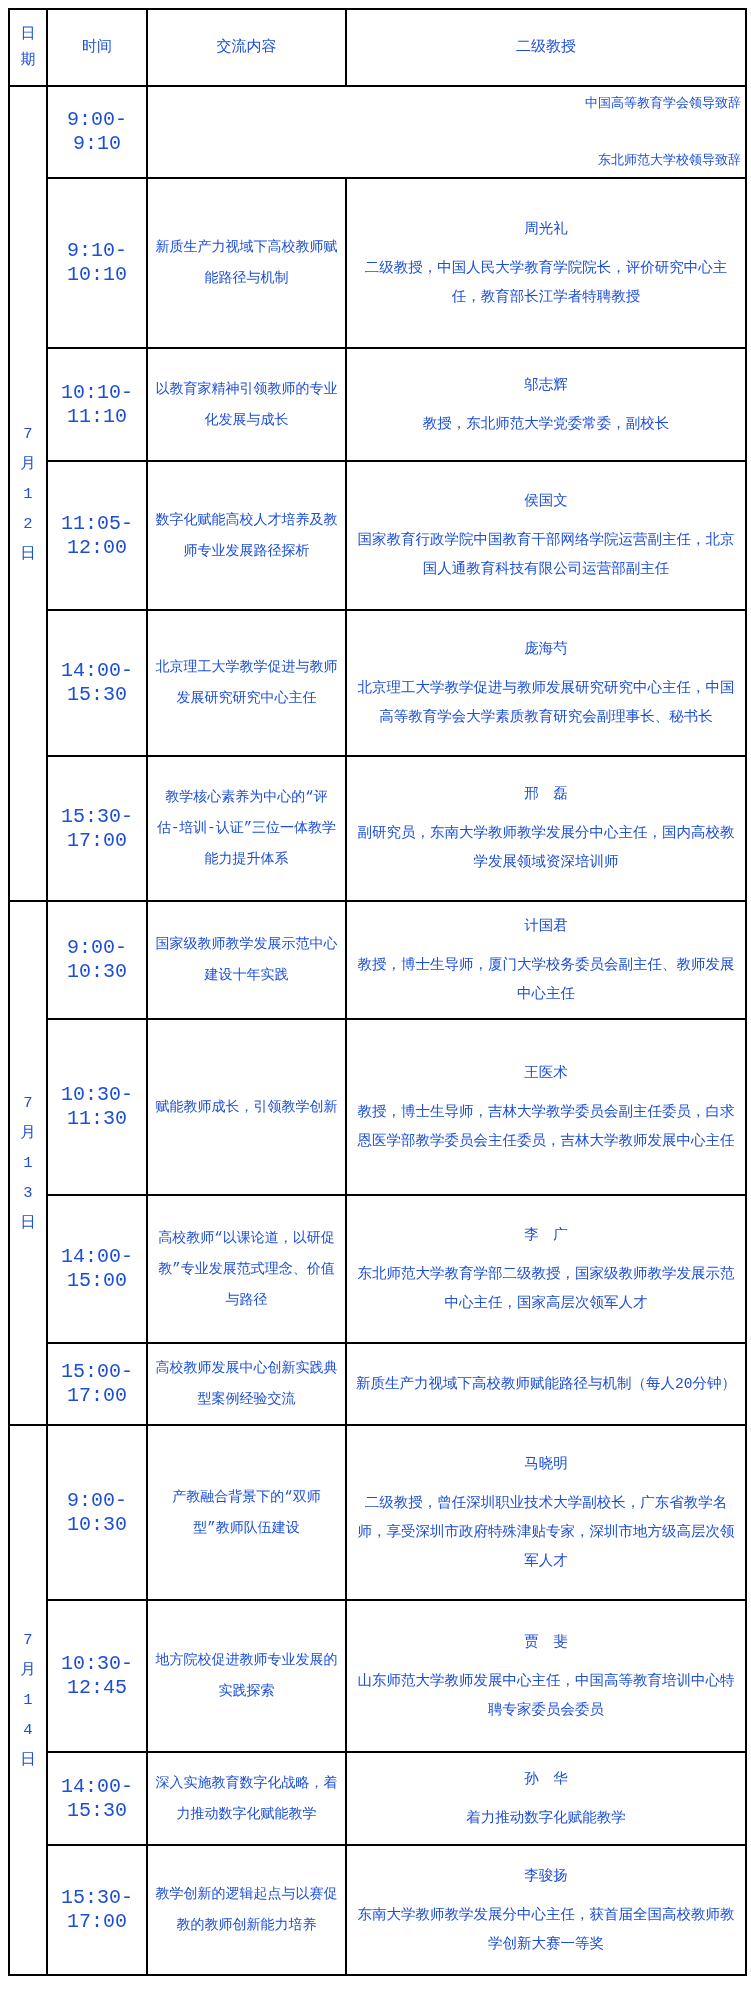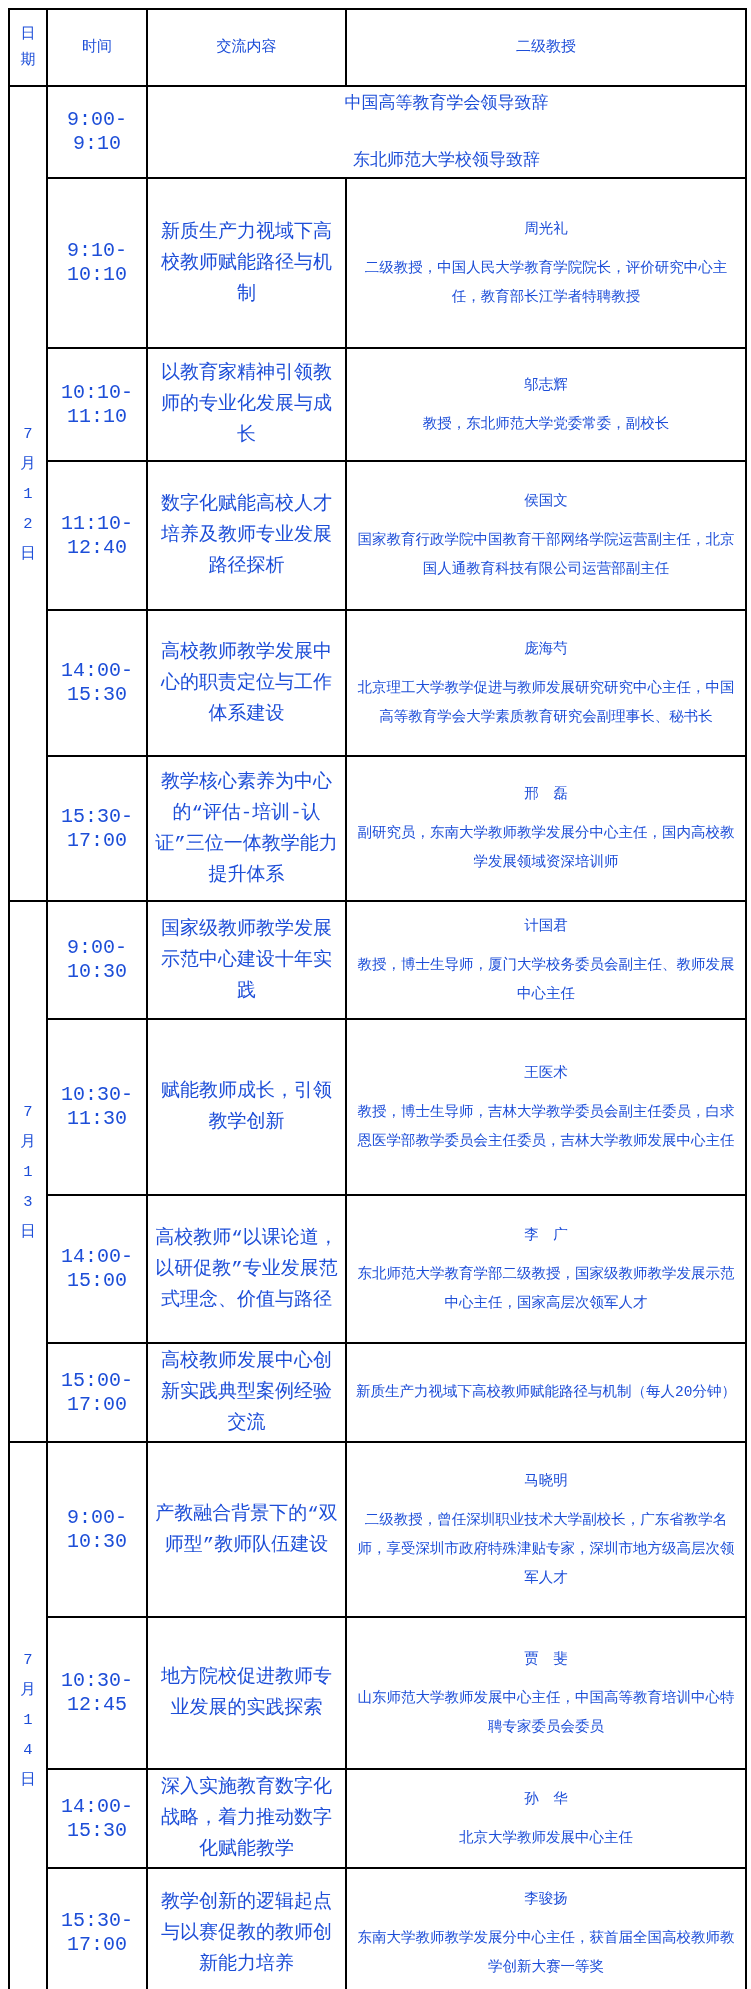--- a/index.html
+++ b/index.html
@@ -44,32 +44,33 @@
   .vdate span {
     display: block;
     font-size: 15.5px;
     line-height: 30px;
   }
   td.time {
     font-size: 20px;
     line-height: 24px;
   }
   td.content {
-    font-size: 19px;
+    font-size: 14px;
     line-height: 31px;
     padding: 2px 7px;
   }
   td.guest {
     font-size: 14.5px;
     line-height: 29px;
     padding: 2px 9px;
   }
   td.merged {
-    font-size: 17px;
+    font-size: 13px;
     line-height: 29px;
+    text-align: right;
   }
   .mline + .mline { margin-top: 28px; }
   .gname { margin-bottom: 10px; }
 </style>
 </head>
 <body>
 
 <div class="page">
   <table class="schedule">
     <colgroup>
@@ -113,30 +114,30 @@
       </tr>
       <tr style="height:113px">
         <td class="time">10:10-11:10</td>
         <td class="content">以教育家精神引领教师的专业化发展与成长</td>
         <td class="guest">
           <div class="gname hide-if-empty">邬志辉</div>
           <div class="gdesc">教授，东北师范大学党委常委，副校长</div>
         </td>
       </tr>
       <tr style="height:149px">
-        <td class="time">11:10-12:40</td>
+        <td class="time">11:05-12:00</td>
         <td class="content">数字化赋能高校人才培养及教师专业发展路径探析</td>
         <td class="guest">
           <div class="gname hide-if-empty">侯国文</div>
           <div class="gdesc">国家教育行政学院中国教育干部网络学院运营副主任，北京国人通教育科技有限公司运营部副主任</div>
         </td>
       </tr>
       <tr style="height:146px">
         <td class="time">14:00-15:30</td>
-        <td class="content">高校教师教学发展中心的职责定位与工作体系建设</td>
+        <td class="content">北京理工大学教学促进与教师发展研究研究中心主任</td>
         <td class="guest">
           <div class="gname hide-if-empty">庞海芍</div>
           <div class="gdesc">北京理工大学教学促进与教师发展研究研究中心主任，中国高等教育学会大学素质教育研究会副理事长、秘书长</div>
         </td>
       </tr>
       <tr style="height:145px">
         <td class="time">15:30-17:00</td>
         <td class="content">教学核心素养为中心的“评估-培训-认证”三位一体教学能力提升体系</td>
         <td class="guest">
           <div class="gname hide-if-empty">邢　磊</div>
@@ -209,21 +210,21 @@
         <td class="guest">
           <div class="gname hide-if-empty">贾　斐</div>
           <div class="gdesc">山东师范大学教师发展中心主任，中国高等教育培训中心特聘专家委员会委员</div>
         </td>
       </tr>
       <tr style="height:93px">
         <td class="time">14:00-15:30</td>
         <td class="content">深入实施教育数字化战略，着力推动数字化赋能教学</td>
         <td class="guest">
           <div class="gname hide-if-empty">孙　华</div>
-          <div class="gdesc">北京大学教师发展中心主任</div>
+          <div class="gdesc">着力推动数字化赋能教学</div>
         </td>
       </tr>
       <tr style="height:130px">
         <td class="time">15:30-17:00</td>
         <td class="content">教学创新的逻辑起点与以赛促教的教师创新能力培养</td>
         <td class="guest">
           <div class="gname hide-if-empty">李骏扬</div>
           <div class="gdesc">东南大学教师教学发展分中心主任，获首届全国高校教师教学创新大赛一等奖</div>
         </td>
       </tr>

